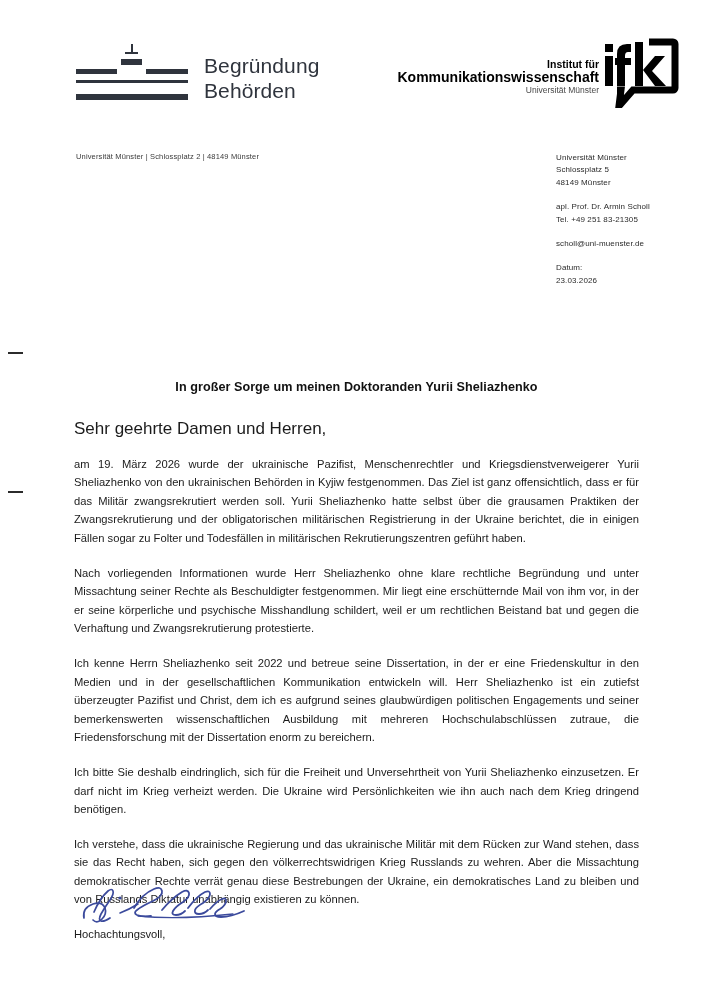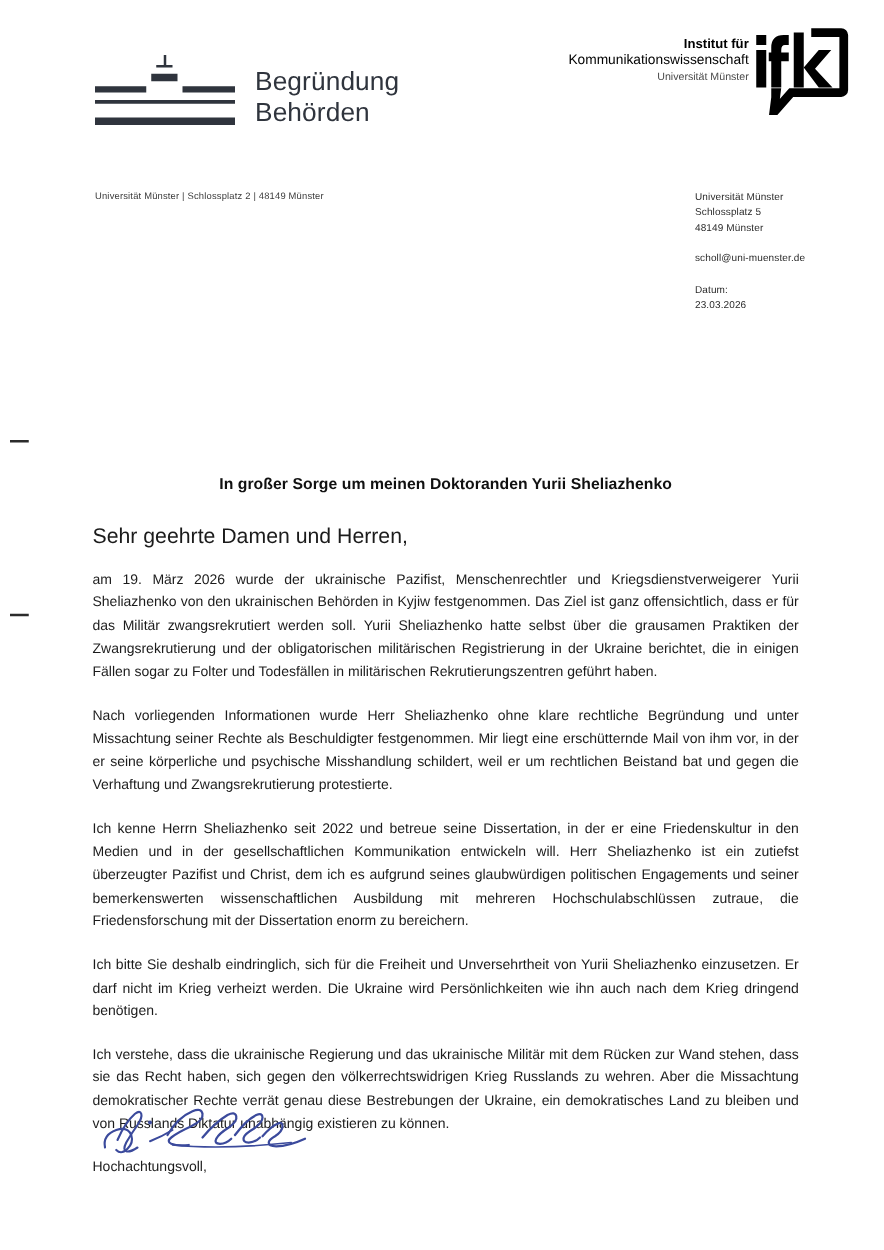--- a/index.html
+++ b/index.html
@@ -71,40 +71,40 @@
     font-weight: 400;
     color: #2f343d;
     letter-spacing: .1px;
     white-space: nowrap;
   }
 
   
   .ifk-logo {
     position: absolute;
     right: 26px;
-    top: 20px;
+    top: 36px;
     height: 72px;
     display: flex;
-    align-items: flex-start;
+    align-items: center;
   }
   .ifk-text {
     text-align: right;
     padding-top: 9px;
     padding-right: 4px;
     color: #000;
   }
   .ifk-line1 {
     font-size: 10.5px;
     font-weight: 700;
     line-height: 13px;
     white-space: nowrap;
   }
   .ifk-line2 {
-    font-size: 11px;
-    font-weight: 400;
+    font-size: 14px;
+    font-weight: 700;
     line-height: 13px;
     white-space: nowrap;
   }
   .ifk-line3 {
     font-size: 8.5px;
     font-weight: 400;
     line-height: 12px;
     color: #4a4a4a;
     white-space: nowrap;
   }
@@ -229,20 +229,24 @@
     </svg>
   </div>
 
   <div class="sender-line">Universität Münster  |  Schlossplatz 2  |  48149 Münster</div>
 
   <div class="meta-block">
     <div class="meta-group">
       <div>Universität Münster</div>
       <div>Schlossplatz 5</div>
       <div>48149 Münster</div>
+    </div>
+    <div class="meta-group">
+      <div>apl. Prof. Dr. Armin Scholl</div>
+      <div>Tel. +49 251 83-21305</div>
     </div>
     <div class="meta-group">
       <div>scholl@uni-muenster.de</div>
     </div>
     <div class="meta-group">
       <div>Datum:</div>
       <div>23.03.2026</div>
     </div>
   </div>
 

